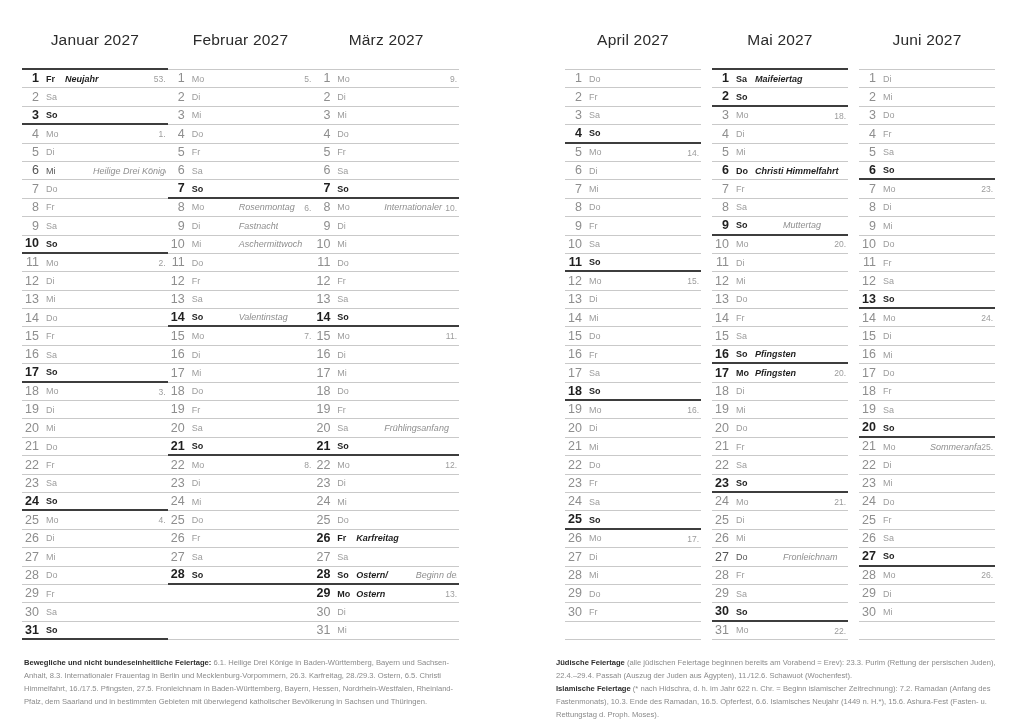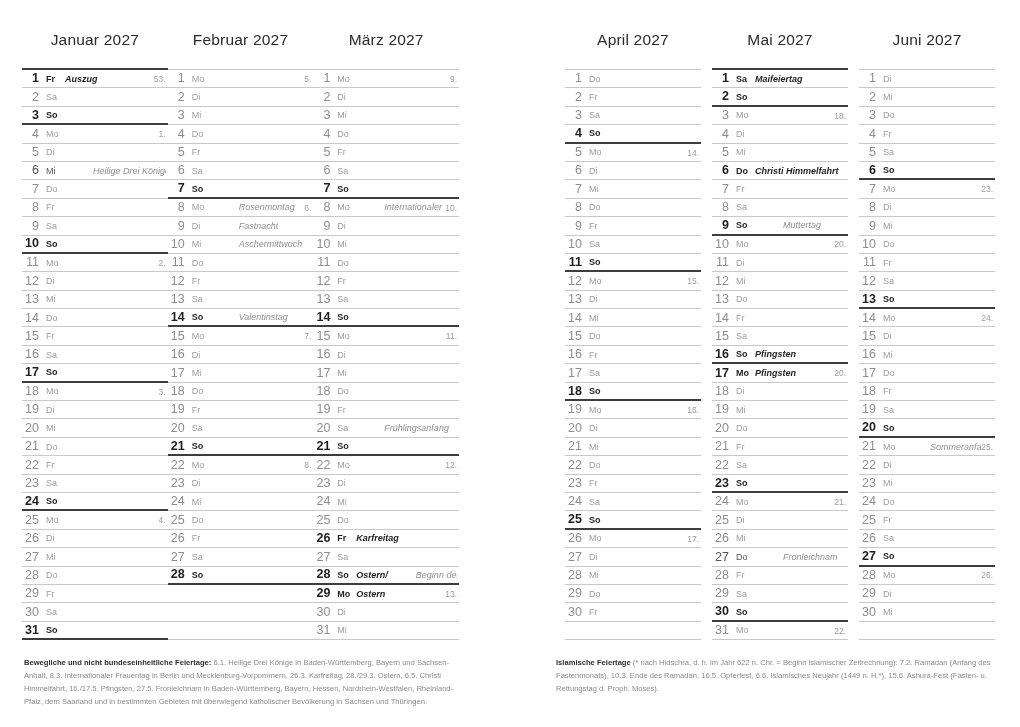--- a/index.html
+++ b/index.html
@@ -31,21 +31,21 @@
 </head>
 <body>
 
 <div class="page left">
   <div class="col">
     <div class="mtitle">Januar 2027</div>
     <div class="rows top-dark">
   <div class="row em">
     <span class="num">1</span>
     <span class="wd">Fr</span>
-    <span class="hol"><span class="hb">Auszug</span></span>
+    <span class="hol"><span class="hb">Neujahr</span></span>
     <span class="sp"></span>
     <span class="wk">53.</span>
   </div>
 
   <div class="row">
     <span class="num">2</span>
     <span class="wd">Sa</span>
     <span class="hol"></span>
     <span class="sp"></span>
     <span class="wk"></span>
@@ -1513,14 +1513,15 @@
     <span class="wk"></span>
   </div>
 <div class="row empty"></div>
       </div>
   </div>
 </div>
 <div class="foot fleft">
     <div><b>Bewegliche und nicht bundeseinheitliche Feiertage:</b> 6.1. Heilige Drei Könige in Baden-Württemberg, Bayern und Sachsen-Anhalt, 8.3. Internationaler Frauentag in Berlin und Mecklenburg-Vorpommern, 26.3. Karfreitag, 28./29.3. Ostern, 6.5. Christi Himmelfahrt, 16./17.5. Pfingsten, 27.5. Fronleichnam in Baden-Württemberg, Bayern, Hessen, Nordrhein-Westfalen, Rheinland-Pfalz, dem Saarland und in bestimmten Gebieten mit überwiegend katholischer Bevölkerung in Sachsen und Thüringen.</div>
   </div>
 <div class="foot fright">
+    <div><b>Jüdische Feiertage</b> (alle jüdischen Feiertage beginnen bereits am Vorabend = Erev): 23.3. Purim (Rettung der persischen Juden), 22.4.–29.4. Passah (Auszug der Juden aus Ägypten), 11./12.6. Schawuot (Wochenfest).</div>
     <div><b>Islamische Feiertage</b> (* nach Hidschra, d. h. im Jahr 622 n. Chr. = Beginn islamischer Zeitrechnung): 7.2. Ramadan (Anfang des Fastenmonats), 10.3. Ende des Ramadan, 16.5. Opferfest, 6.6. Islamisches Neujahr (1449 n. H.*), 15.6. Ashura-Fest (Fasten- u. Rettungstag d. Proph. Moses).</div>
   </div>
 
 </body></html>

